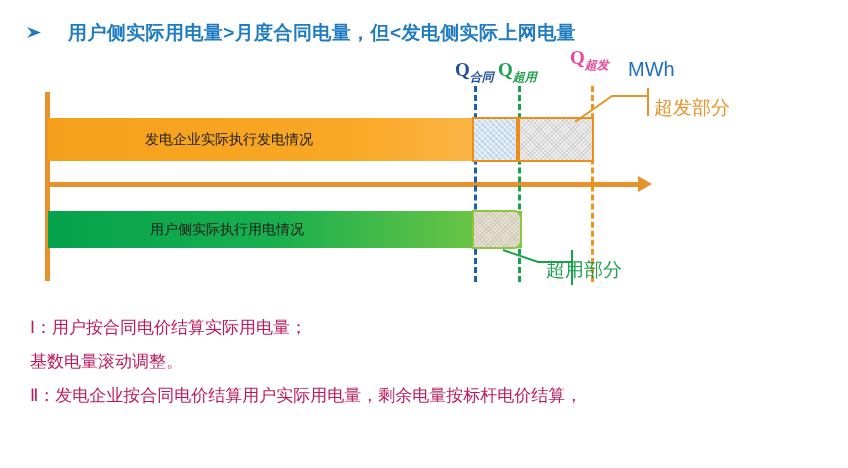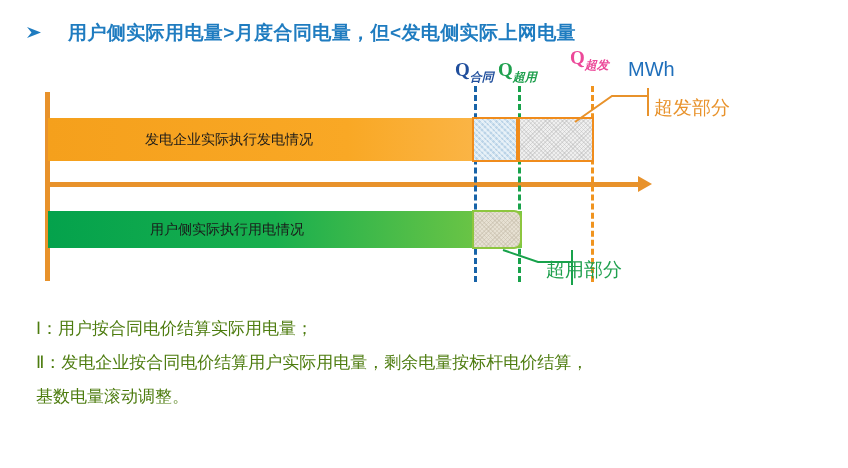--- a/index.html
+++ b/index.html
@@ -188,25 +188,25 @@
     font-family: Liberation Serif, serif;
   }
   .callout-chaofa  { left: 654px; top: 95px;  color: #E8922B; }
   .callout-chaoyong{ left: 546px; top: 257px; color: #1FA04E; }
 
   .leader { position: absolute; left: 0; top: 0; overflow: visible; }
 
   
   .notes {
     position: absolute;
-    left: 36px;
+    left: 30px;
     top: 312px;
     width: 800px;
-    font-family: Liberation Serif, serif;
-    color: #4d7c0f;
+    font-family: Liberation Mono, monospace;
+    color: #be185d;
   }
   .note-line {
     font-size: 17px;
     line-height: 34px;
     white-space: nowrap;
   }
 </style>
 </head>
 <body>
 
@@ -257,15 +257,15 @@
     <polyline points="503,250 538,262 572,262" fill="none" stroke="#18A24B" stroke-width="2"></polyline>
     <line x1="572" y1="250" x2="572" y2="285" stroke="#18A24B" stroke-width="2"></line>
   </svg>
 
   <div class="callout callout-chaofa">超发部分</div>
   <div class="callout callout-chaoyong">超用部分</div>
 </div>
 
 <div class="notes">
   <div class="note-line">Ⅰ：用户按合同电价结算实际用电量；</div>
+  <div class="note-line">基数电量滚动调整。</div>
   <div class="note-line">Ⅱ：发电企业按合同电价结算用户实际用电量，剩余电量按标杆电价结算，</div>
-  <div class="note-line">基数电量滚动调整。</div>
 </div>
 
 </body></html>

